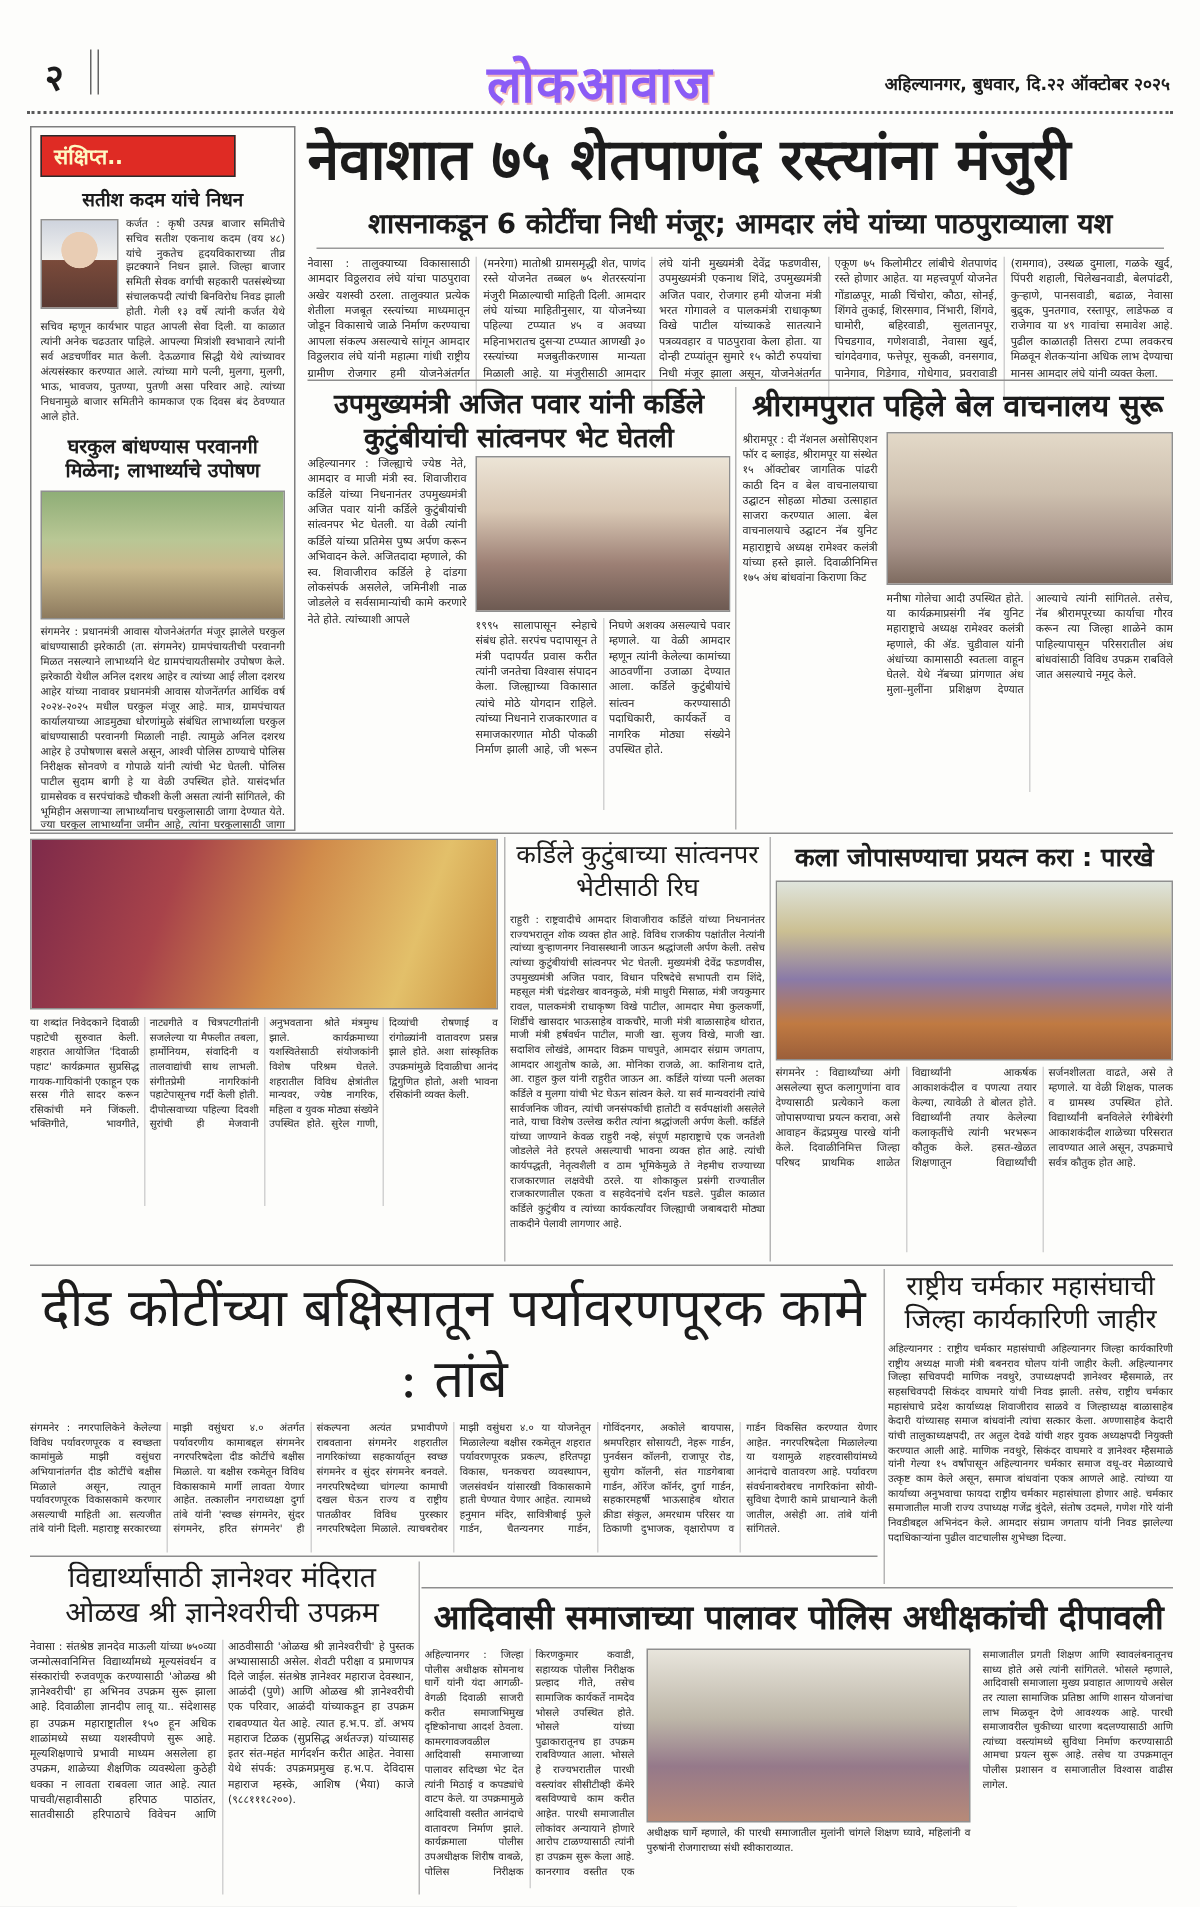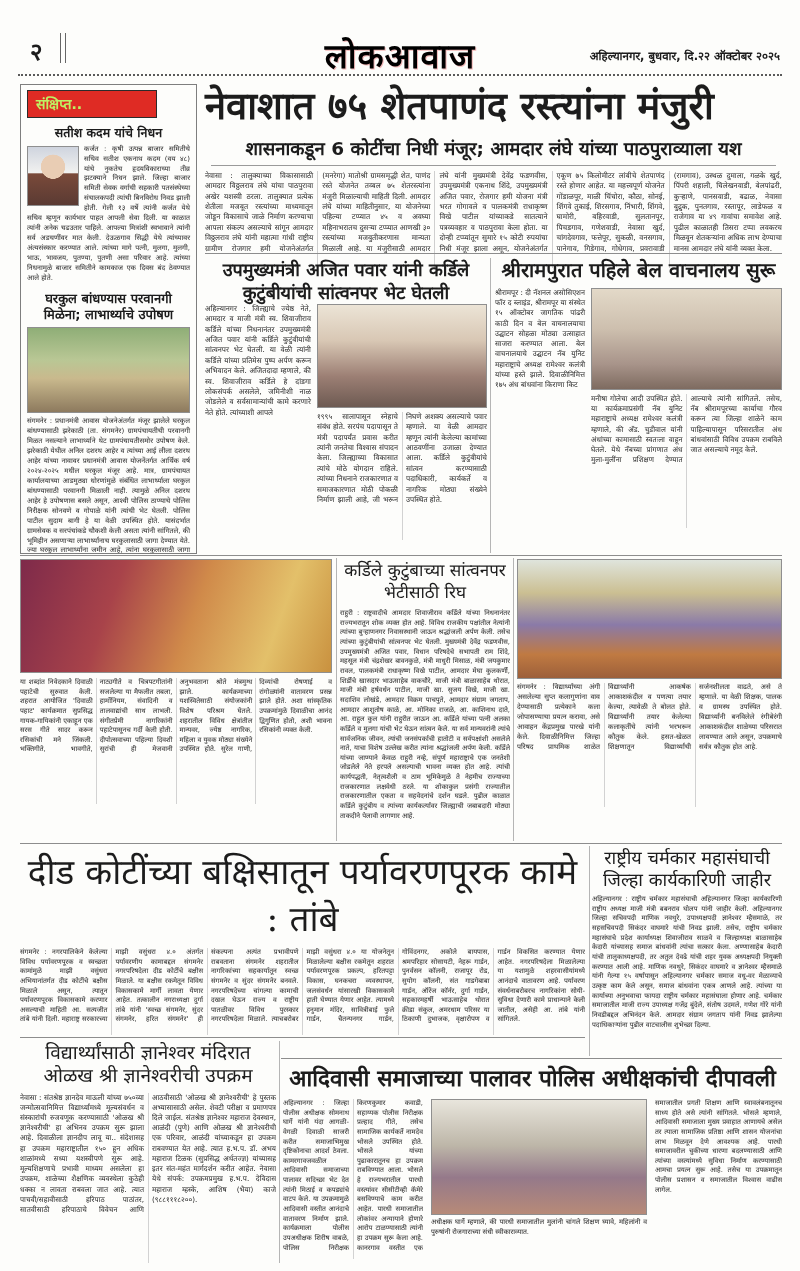--- a/index.html
+++ b/index.html
@@ -7,28 +7,28 @@
           font-family:"DejaVu Sans", sans-serif; color:#1c1c1c; overflow:hidden; }
   .rule-h { position:absolute; background:#8d8d8d; height:1px; }
   .rule-v { position:absolute; background:#b5b5b5; width:1px; }
   .dotline { position:absolute; left:18px; right:18px; top:74px; border-top:2px dotted #5a5a5a; }
 
   
   .pageno { position:absolute; left:30px; top:34px; font-size:24px; font-weight:700; }
   .pageno-bars { position:absolute; left:60px; top:33px; width:4px; height:30px;
                  border-left:1px solid #666; border-right:1px solid #666; }
   .masthead { position:absolute; left:0; right:0; top:32px; text-align:center;
-              font-size:34px; font-weight:800; color:#000000; letter-spacing:1px;
+              font-size:34px; font-weight:800; color:#8b5cf6; letter-spacing:1px;
               text-shadow:1px 1px 0 #f3b9b9; }
   .dateline { position:absolute; right:20px; top:48px; font-size:11.5px; font-weight:600; }
 
   
   .briefs { position:absolute; left:20px; top:84px; width:177px; height:470px;
             border:1px solid #7e7e7e; padding:5px 6px; box-sizing:border-box; overflow:hidden; }
-  .brief-label { display:inline-block; background:#df2b24; color:#bef264; font-weight:700;
+  .brief-label { display:inline-block; background:#df2b24; color:#fef9c3; font-weight:700;
                  font-size:14px; border:1px solid #2b2b2b; padding:3px 10px 4px 8px; min-width:110px; }
   .brief-h { font-size:12.5px; font-weight:700; text-align:center; margin:7px 0 4px; line-height:1.25; }
   .body-text { text-align:justify; color:#262626; line-height:1.42; }
   .fs7  { font-size:7px; }
   .fs68 { font-size:6.8px; }
   .fs72 { font-size:7.2px; }
   .fs73 { font-size:7.3px; }
   .photo { border:1px solid #8f8f8f; box-sizing:border-box; }
   .ph-portrait { float:left; width:52px; height:60px; margin:1px 5px 2px 0;
                  background:radial-gradient(circle at 50% 34%, #e9cdb4 0 26%, transparent 27%),
@@ -130,20 +130,21 @@
   </section>
   <div class="rule-v" style="left:336px; top:558px; height:283px;"></div>
 
   <section class="art" style="left:340px; top:559px; width:170px; height:281px;">
     <h2 class="h-serif" style="font-size:17px; line-height:1.3; margin-bottom:6px;">कर्डिले कुटुंबाच्या सांत्वनपर भेटीसाठी रिघ</h2>
     <div class="body-text fs68" style="height:224px; overflow:hidden;">राहुरी : राष्ट्रवादीचे आमदार शिवाजीराव कर्डिले यांच्या निधनानंतर राज्यभरातून शोक व्यक्त होत आहे. विविध राजकीय पक्षांतील नेत्यांनी त्यांच्या बुऱ्हाणनगर निवासस्थानी जाऊन श्रद्धांजली अर्पण केली. तसेच त्यांच्या कुटुंबीयांची सांत्वनपर भेट घेतली. मुख्यमंत्री देवेंद्र फडणवीस, उपमुख्यमंत्री अजित पवार, विधान परिषदेचे सभापती राम शिंदे, महसूल मंत्री चंद्रशेखर बावनकुळे, मंत्री माधुरी मिसाळ, मंत्री जयकुमार रावल, पालकमंत्री राधाकृष्ण विखे पाटील, आमदार मेघा कुलकर्णी, शिर्डीचे खासदार भाऊसाहेब वाकचौरे, माजी मंत्री बाळासाहेब थोरात, माजी मंत्री हर्षवर्धन पाटील, माजी खा. सुजय विखे, माजी खा. सदाशिव लोखंडे, आमदार विक्रम पाचपुते, आमदार संग्राम जगताप, आमदार आशुतोष काळे, आ. मोनिका राजळे, आ. काशिनाथ दाते, आ. राहुल कुल यांनी राहुरीत जाऊन आ. कर्डिले यांच्या पत्नी अलका कर्डिले व मुलगा यांची भेट घेऊन सांत्वन केले. या सर्व मान्यवरांनी त्यांचे सार्वजनिक जीवन, त्यांची जनसंपर्काची हातोटी व सर्वपक्षांशी असलेले नाते, याचा विशेष उल्लेख करीत त्यांना श्रद्धांजली अर्पण केली. कर्डिले यांच्या जाण्याने केवळ राहुरी नव्हे, संपूर्ण महाराष्ट्राचे एक जनतेशी जोडलेले नेते हरपले असल्याची भावना व्यक्त होत आहे. त्यांची कार्यपद्धती, नेतृत्वशैली व ठाम भूमिकेमुळे ते नेहमीच राज्याच्या राजकारणात लक्षवेधी ठरले. या शोकाकुल प्रसंगी राज्यातील राजकारणातील एकता व सहवेदनांचे दर्शन घडले. पुढील काळात कर्डिले कुटुंबीय व त्यांच्या कार्यकर्त्यांवर जिल्ह्याची जबाबदारी मोठ्या ताकदीने पेलावी लागणार आहे.</div>
   </section>
   <div class="rule-v" style="left:513px; top:558px; height:283px;"></div>
 
   <section class="art" style="left:517px; top:559px; width:265px; height:281px;">
+    <h2 class="h-bold" style="font-size:17px; margin-bottom:5px;">कला जोपासण्याचा प्रयत्न करा : पारखे</h2>
     <div class="photo ph-class"></div>
     <div class="body-text fs7 cols3" style="height:124px; overflow:hidden;">संगमनेर : विद्यार्थ्यांच्या अंगी असलेल्या सुप्त कलागुणांना वाव देण्यासाठी प्रत्येकाने कला जोपासण्याचा प्रयत्न करावा, असे आवाहन केंद्रप्रमुख पारखे यांनी केले. दिवाळीनिमित्त जिल्हा परिषद प्राथमिक शाळेत विद्यार्थ्यांनी आकर्षक आकाशकंदील व पणत्या तयार केल्या, त्यावेळी ते बोलत होते. विद्यार्थ्यांनी तयार केलेल्या कलाकृतींचे त्यांनी भरभरून कौतुक केले. हसत-खेळत शिक्षणातून विद्यार्थ्यांची सर्जनशीलता वाढते, असे ते म्हणाले. या वेळी शिक्षक, पालक व ग्रामस्थ उपस्थित होते. विद्यार्थ्यांनी बनविलेले रंगीबेरंगी आकाशकंदील शाळेच्या परिसरात लावण्यात आले असून, उपक्रमाचे सर्वत्र कौतुक होत आहे.</div>
   </section>
 
   <div class="rule-h" style="left:20px; top:843px; width:762px;"></div>
 
   <section class="art" style="left:20px; top:847px; width:565px; height:188px;">
     <h2 class="h-serif" style="font-size:35px; margin-bottom:7px;">दीड कोटींच्या बक्षिसातून पर्यावरणपूरक कामे : तांबे</h2>
     <div class="body-text fs68 cols6" style="height:142px; overflow:hidden;">संगमनेर : नगरपालिकेने केलेल्या विविध पर्यावरणपूरक व स्वच्छता कामांमुळे माझी वसुंधरा अभियानांतर्गत दीड कोटींचे बक्षीस मिळाले असून, त्यातून पर्यावरणपूरक विकासकामे करणार असल्याची माहिती आ. सत्यजीत तांबे यांनी दिली. महाराष्ट्र सरकारच्या माझी वसुंधरा ४.० अंतर्गत पर्यावरणीय कामाबद्दल संगमनेर नगरपरिषदेला दीड कोटींचे बक्षीस मिळाले. या बक्षीस रकमेतून विविध विकासकामे मार्गी लावता येणार आहेत. तत्कालीन नगराध्यक्षा दुर्गा तांबे यांनी 'स्वच्छ संगमनेर, सुंदर संगमनेर, हरित संगमनेर' ही संकल्पना अत्यंत प्रभावीपणे राबवताना संगमनेर शहरातील नागरिकांच्या सहकार्यातून स्वच्छ संगमनेर व सुंदर संगमनेर बनवले. नगरपरिषदेच्या चांगल्या कामाची दखल घेऊन राज्य व राष्ट्रीय पातळीवर विविध पुरस्कार नगरपरिषदेला मिळाले. त्याचबरोबर माझी वसुंधरा ४.० या योजनेतून मिळालेल्या बक्षीस रकमेतून शहरात पर्यावरणपूरक प्रकल्प, हरितपट्टा विकास, घनकचरा व्यवस्थापन, जलसंवर्धन यांसारखी विकासकामे हाती घेण्यात येणार आहेत. त्यामध्ये हनुमान मंदिर, सावित्रीबाई फुले गार्डन, चैतन्यनगर गार्डन, गोविंदनगर, अकोले बायपास, श्रमपरिहार सोसायटी, नेहरू गार्डन, पुनर्वसन कॉलनी, राजापूर रोड, सुयोग कॉलनी, संत गाडगेबाबा गार्डन, ऑरेंज कॉर्नर, दुर्गा गार्डन, सहकारमहर्षी भाऊसाहेब थोरात क्रीडा संकुल, अमरधाम परिसर या ठिकाणी दुभाजक, वृक्षारोपण व गार्डन विकसित करण्यात येणार आहेत. नगरपरिषदेला मिळालेल्या या यशामुळे शहरवासीयांमध्ये आनंदाचे वातावरण आहे. पर्यावरण संवर्धनाबरोबरच नागरिकांना सोयी-सुविधा देणारी कामे प्राधान्याने केली जातील, असेही आ. तांबे यांनी सांगितले.</div>
   </section>

